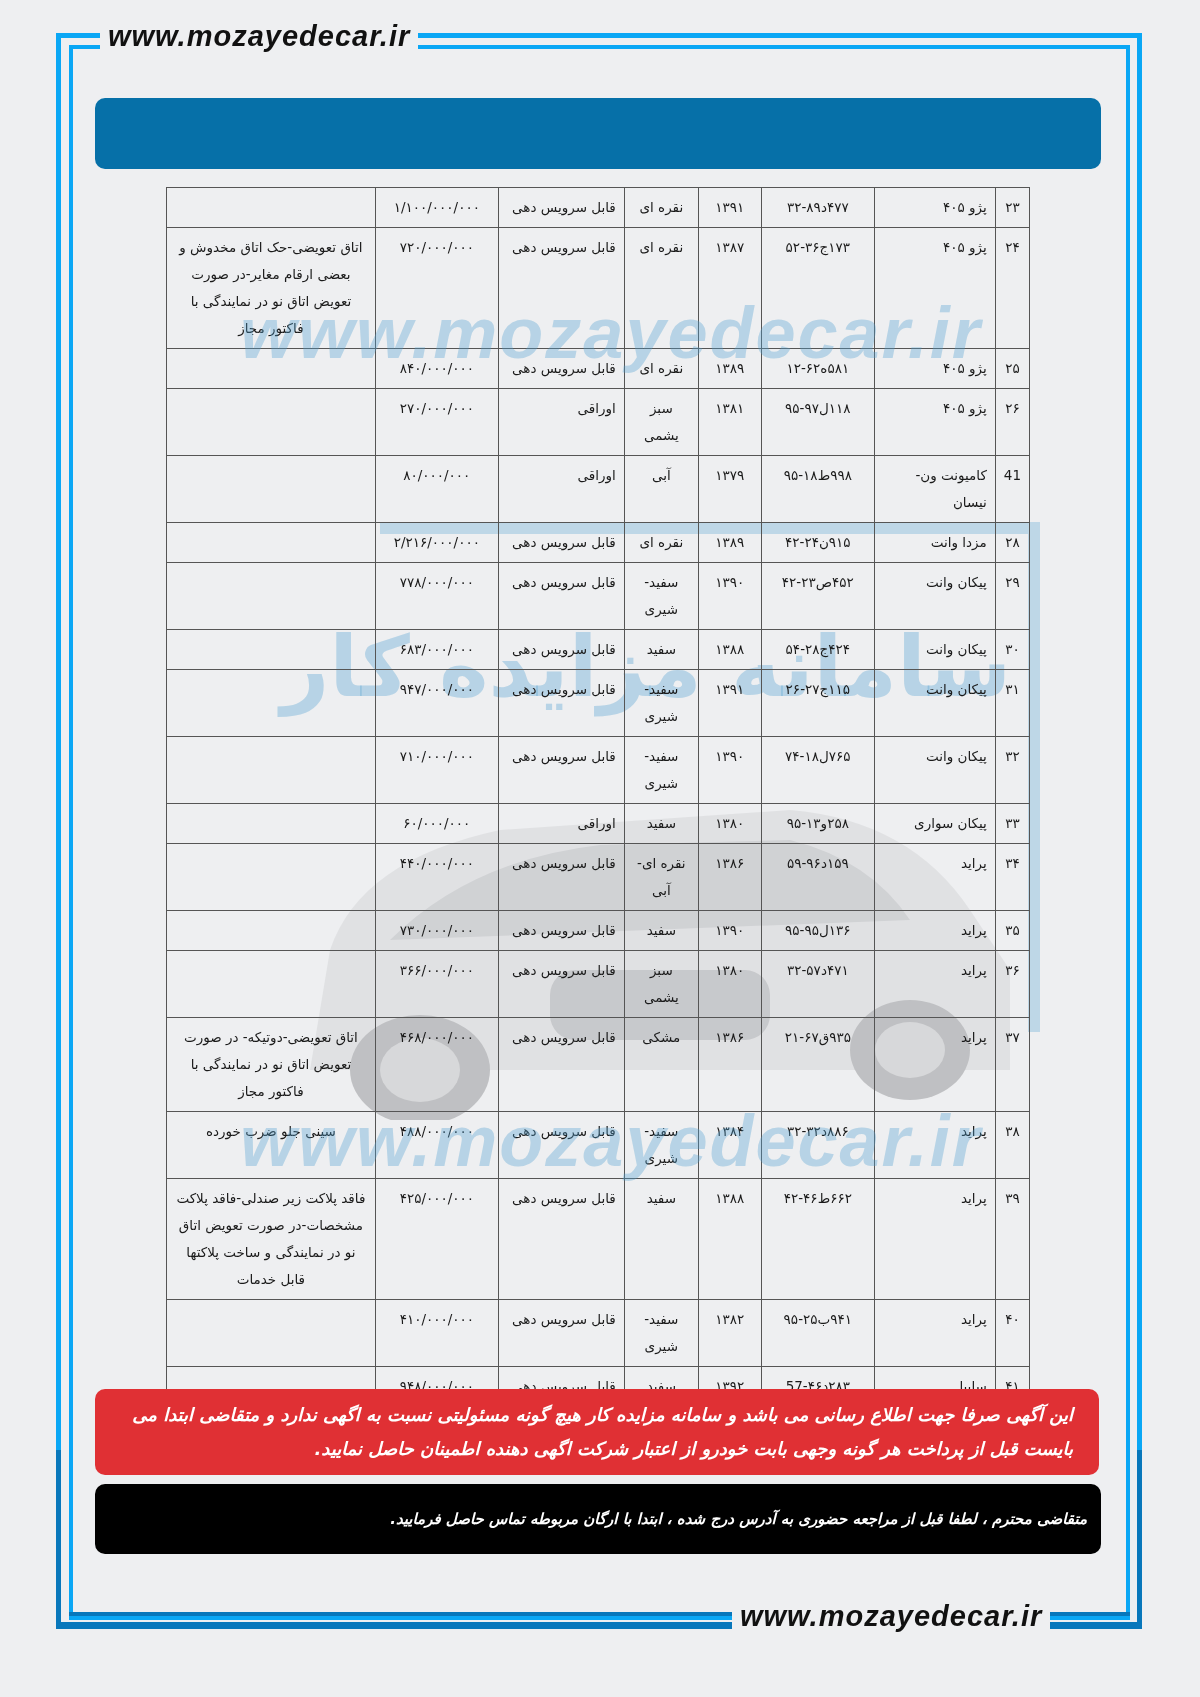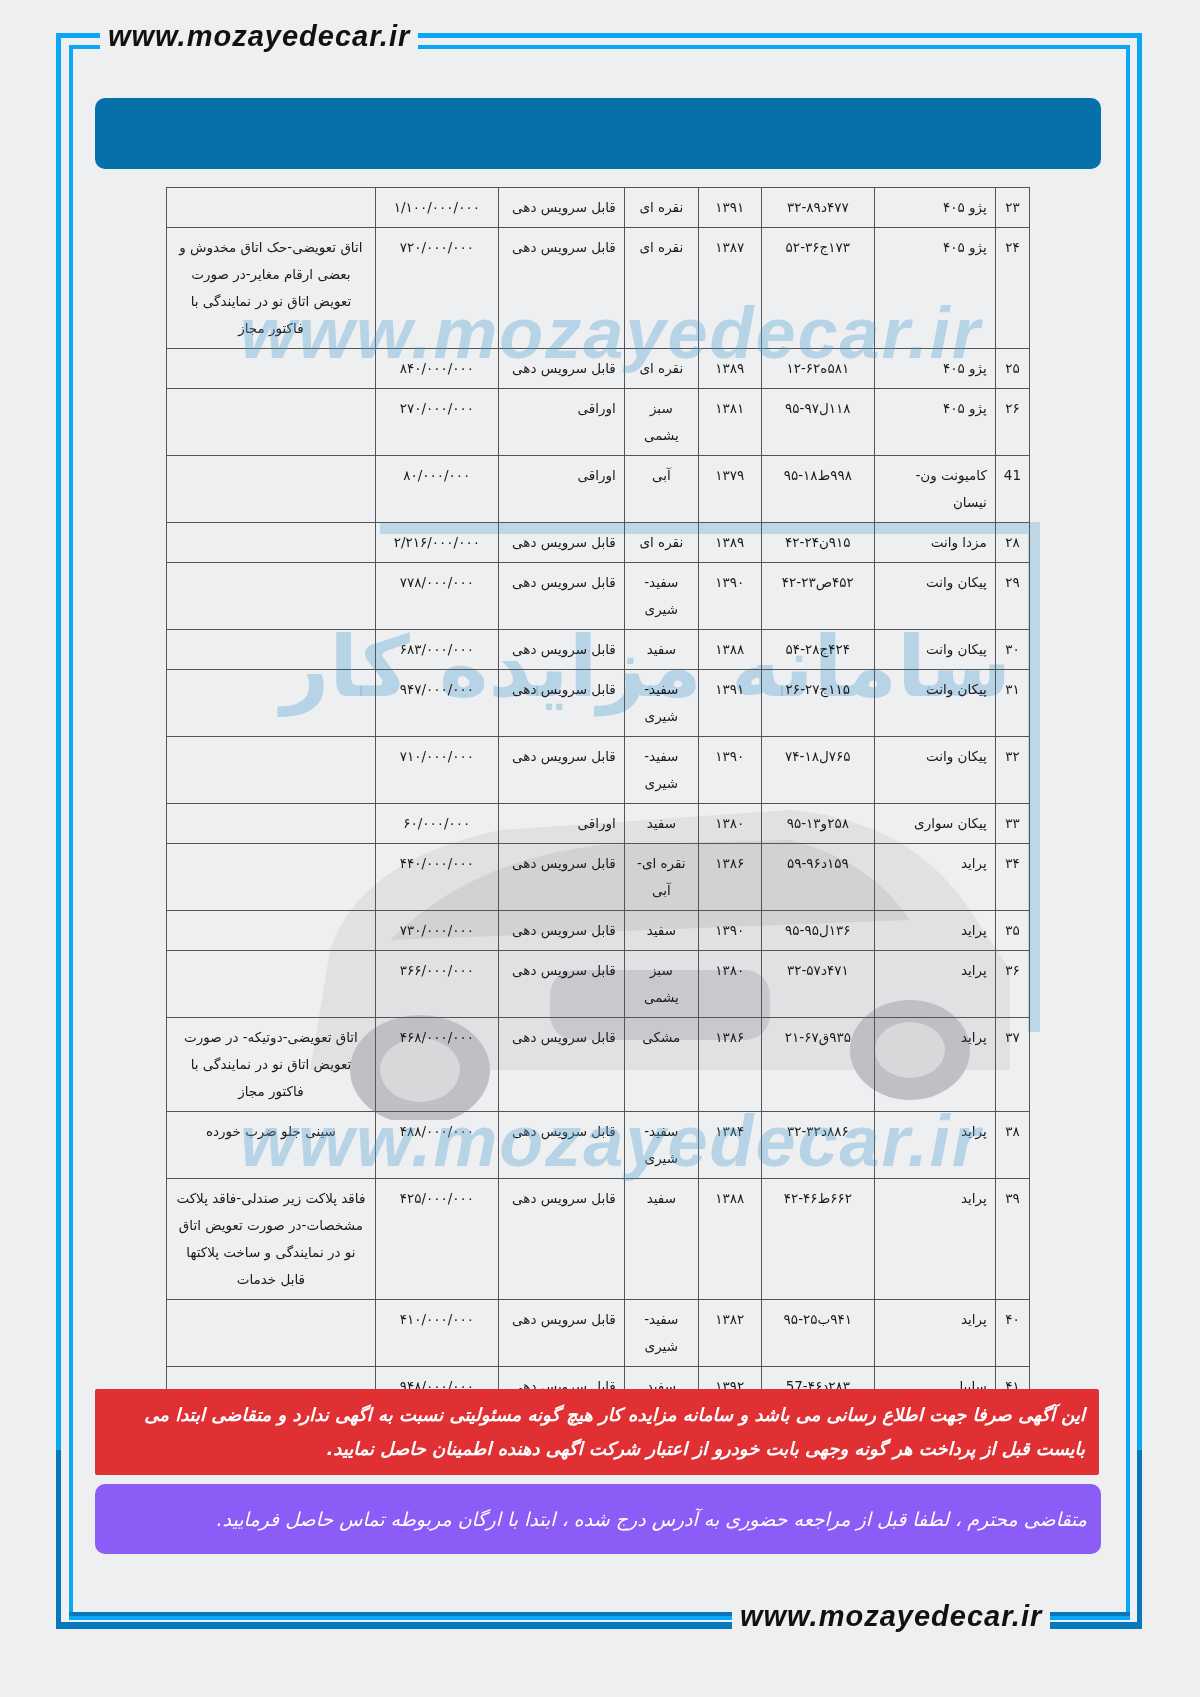--- a/index.html
+++ b/index.html
@@ -22,22 +22,22 @@
   table.listing { position:absolute; left:166px; top:187px; width:864px; border-collapse:collapse; direction:rtl; font-family:"DejaVu Sans", sans-serif; font-size:13.5px; color:#1a1a1a; }
   table.listing td { border:1px solid #555; vertical-align:top; padding:6px 8px; line-height:27px; background:transparent; }
   td.c-num { width:17px; text-align:center; }
   td.c-model { width:104px; text-align:right; }
   td.c-plate { width:96px; text-align:center; direction:rtl; }
   td.c-year { width:46px; text-align:center; }
   td.c-color { width:57px; text-align:center; }
   td.c-status { width:109px; text-align:right; }
   td.c-price { width:106px; text-align:center; }
   td.c-notes { text-align:center;margin-left:32px; }
-  .notice-red { position:absolute; left:95px; top:1389px; width:1004px; height:86px; background:#e03034; border-radius:2px; color:#fff; font-weight:bold; font-style:italic; font-size:18px; direction:rtl; text-align:right; padding:9px 14px; box-sizing:border-box; line-height:34px; }
-  .notice-blue { position:absolute; left:95px; top:1484px; width:1006px; height:70px; background:#8b5cf6; border-radius:10px; color:#fff; font-weight:normal; font-style:italic; font-size:19px; direction:rtl; text-align:right; padding:0 14px; box-sizing:border-box; line-height:70px; }
+  .notice-red { position:absolute; left:95px; top:1389px; width:1004px; height:86px; background:#e03034; border-radius:10px; color:#fff; font-weight:bold; font-style:italic; font-size:18px; direction:rtl; text-align:right; padding:9px 26px; box-sizing:border-box; line-height:34px; }
+  .notice-blue { position:absolute; left:95px; top:1484px; width:1006px; height:70px; background:#000000; border-radius:10px; color:#fff; font-weight:bold; font-style:italic; font-size:15px; direction:rtl; text-align:right; padding:0 14px; box-sizing:border-box; line-height:70px; }
 </style>
 </head>
 <body>
 
 <div class="frame-outer"></div>
 <div class="frame-inner"></div>
 <div class="frame-left-bottom"></div>
 <div class="frame-right-bottom"></div>
 <div class="frame-bottom-inner"></div>
 <div class="frame-bottom-outer"></div>

